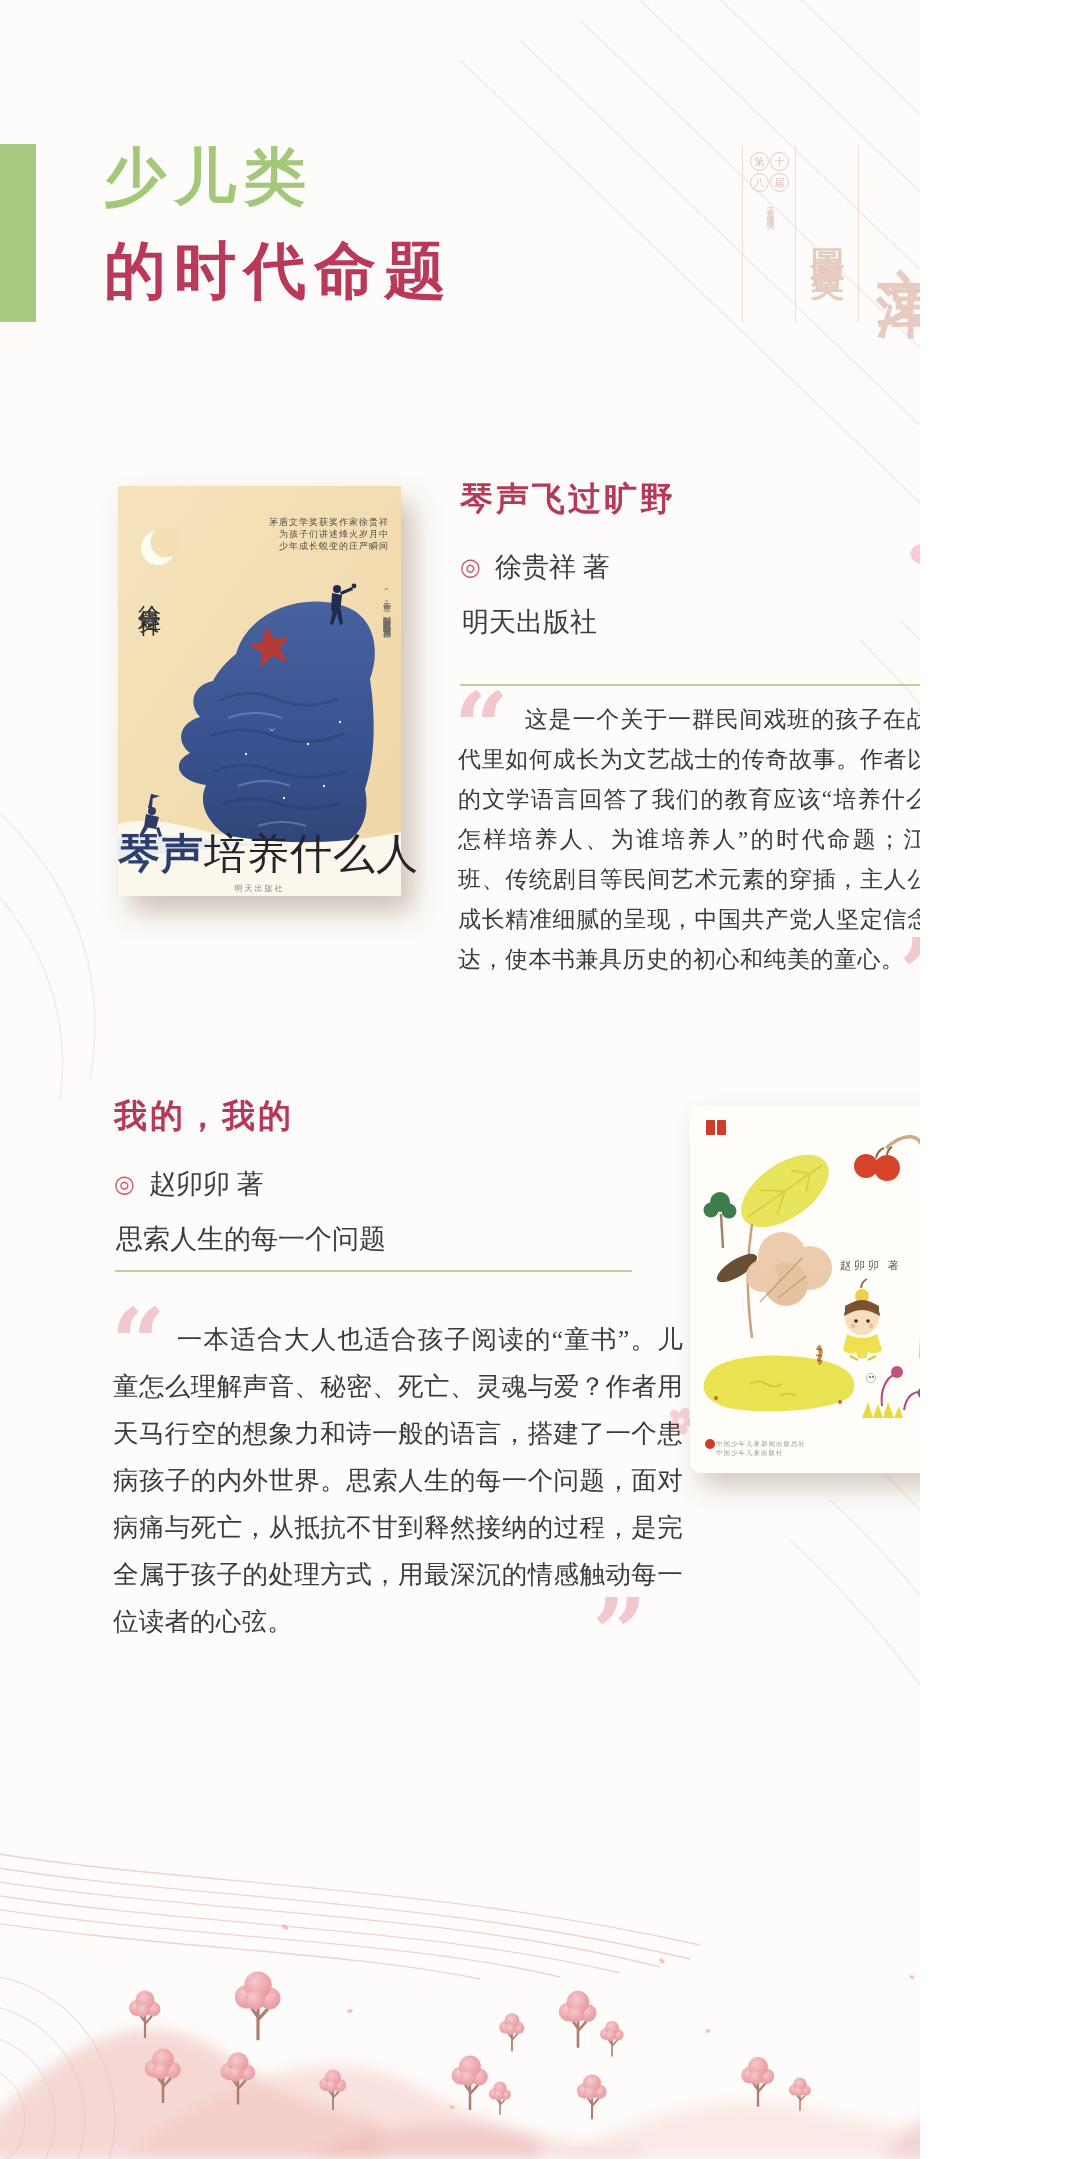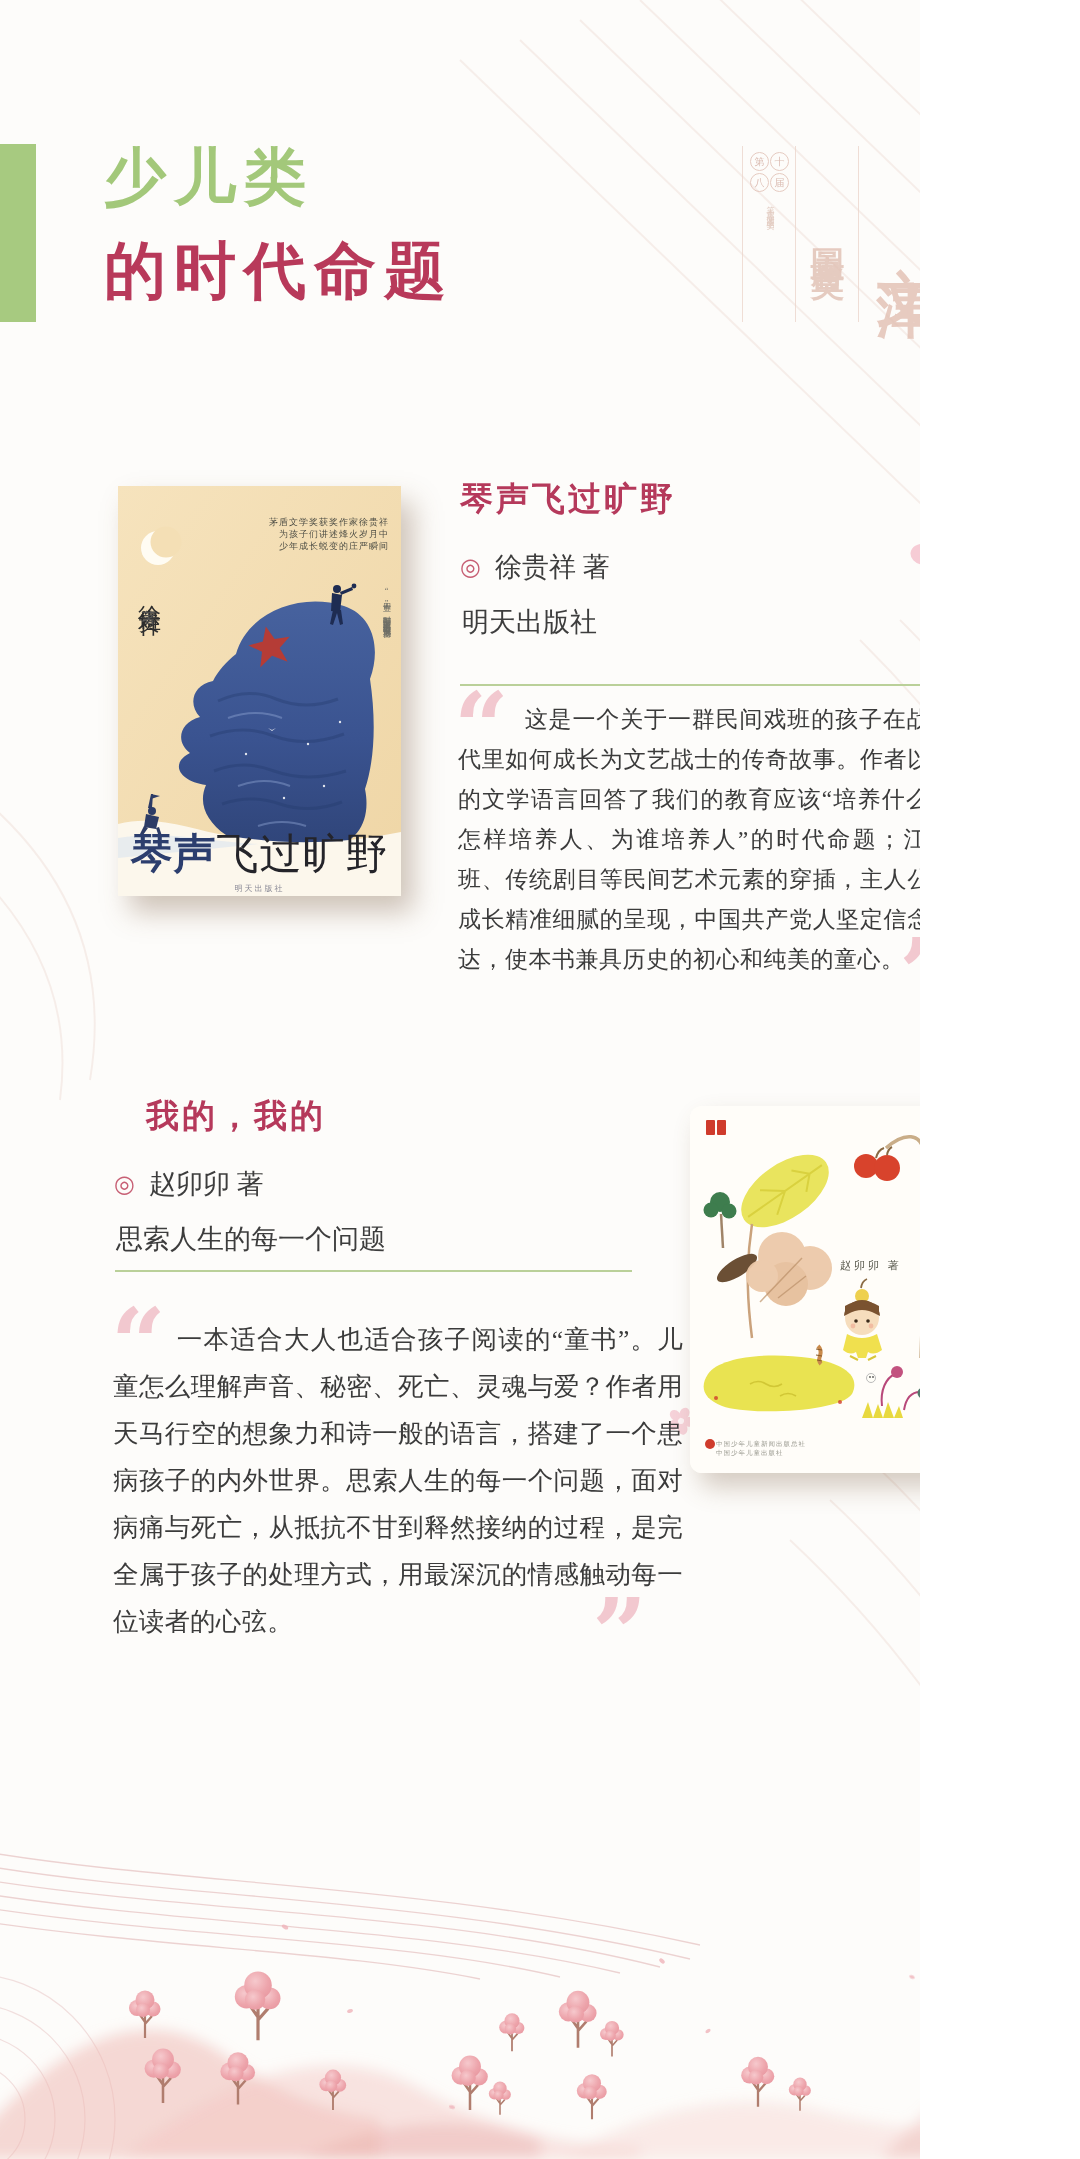--- a/index.html
+++ b/index.html
@@ -241,40 +241,40 @@
       </g>
     </svg>
     <div class="cov-top-lines" style="white-space:pre-line;">茅盾文学奖获奖作家徐贵祥
 为孩子们讲述烽火岁月中
 少年成长蜕变的庄严瞬间</div>
     <div class="cov-author-v">
       <span>徐贵祥</span><span class="zhu">著</span>
     </div>
     <div class="cov-side-v">“十四五”时期国家重点图书出版专项规划项目</div>
     <div class="cov-title">
-      <span class="cov-t-strong">琴声</span><span class="cov-t-light">飞过旷野</span>
+      <span class="cov-t-strong">琴声</span><span class="cov-t-light">培养什么人</span>
     </div>
     <div class="cov-imprint">明天出版社</div>
   </div>
 
   <div class="abs book-title" style="left:460px; top:477px;">琴声飞过旷野</div>
   <div class="abs byline" style="left:460px; top:549px;">
     <span class="bullet">◎</span>
     <span>徐贵祥 著</span>
   </div>
   <div class="abs publisher" style="left:462px; top:604px;">明天出版社</div>
   <div class="abs divider" style="left:460px; top:684px; width:517px;"></div>
 
   <div class="abs quote" style="left:458px; top:694px; width:520px;">
     <span class="qmark" style="left:-4px; top:-14px;">“</span>
     <div class="qtext" style="padding-top:6px;">这是一个关于一群民间戏班的孩子在战争年代里如何成长为文艺战士的传奇故事。作者以纯熟的文学语言回答了我们的教育应该“培养什么人、怎样培养人、为谁培养人”的时代命题；江湖戏班、传统剧目等民间艺术元素的穿插，主人公心灵成长精准细腻的呈现，中国共产党人坚定信念的传达，使本书兼具历史的初心和纯美的童心。</div>
     <span class="qmark" style="right:24px; top:232px;">”</span>
   </div>
 
-  <div class="abs book-title" style="left:114px; top:1094px;margin-left:32px;">我的，我的</div>
+  <div class="abs book-title" style="left:114px; top:1094px;">我的，我的</div>
   <div class="abs byline" style="left:114px; top:1166px;">
     <span class="bullet">◎</span>
     <span>赵卯卯 著</span>
   </div>
   <div class="abs publisher" style="left:116px; top:1221px;">思索人生的每一个问题</div>
   <div class="abs divider" style="left:115px; top:1270px; width:517px;"></div>
 
   <div class="abs quote quote2" style="left:113px; top:1308px; width:570px;">
     <span class="qmark" style="left:-2px; top:-12px;">“</span>
     <div class="qtext" style="padding-top:8px;">一本适合大人也适合孩子阅读的“童书”。儿童怎么理解声音、秘密、死亡、灵魂与爱？作者用天马行空的想象力和诗一般的语言，搭建了一个患病孩子的内外世界。思索人生的每一个问题，面对病痛与死亡，从抵抗不甘到释然接纳的过程，是完全属于孩子的处理方式，用最深沉的情感触动每一位读者的心弦。</div>

